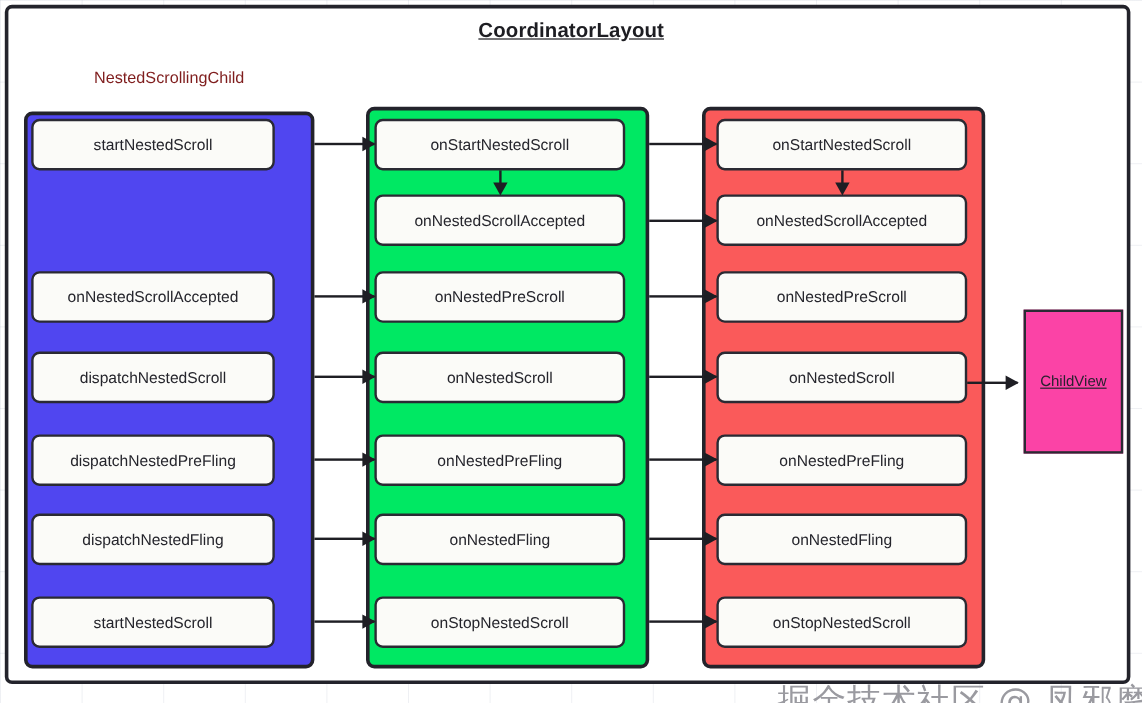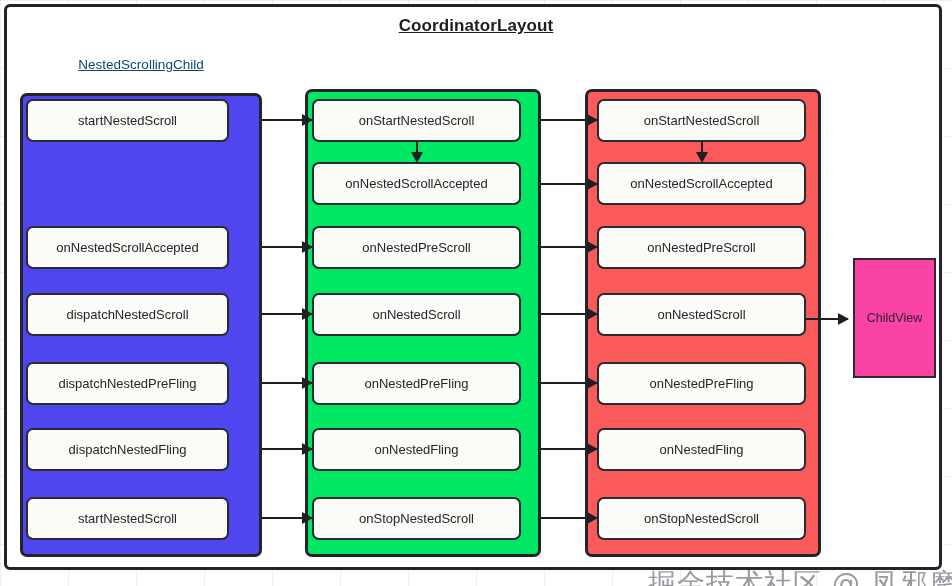--- a/index.html
+++ b/index.html
@@ -49,23 +49,22 @@
     font-size: 17px;
     font-weight: bold;
     color: #1d1d22;
     letter-spacing: 0.1px;
     text-decoration: underline;
   }
   .col-label {
     position: absolute;
     text-align: center;
     font-size: 13.5px;
-    color: #0c4a6e;
+    color: #7f1d1d;
     line-height: 15px;
-    text-decoration: underline;
   }
   .col-label.child   { left: 20px;  top: 57px;  width: 242px; }
   .col-label.parent  { left: 305px; top: 50px;  width: 236px; }
   .col-label.behavior{ left: 585px; top: 57px;  width: 236px; }
 
   
   .panel {
     position: absolute;
     border: 3px solid #23232b;
     border-radius: 7px;
@@ -102,20 +101,21 @@
     width: 83px;
     height: 120px;
     background: #fb43a6;
     border: 2.4px solid #2a2a33;
     box-sizing: border-box;
     display: flex;
     align-items: center;
     justify-content: center;
     font-size: 12.5px;
     color: #2a2230;
+    text-decoration: underline;
   }
 
   
   .arrow-h {
     position: absolute;
     height: 2px;
     background: #1e1e24;
   }
   .arrow-h::after {
     content: "";

